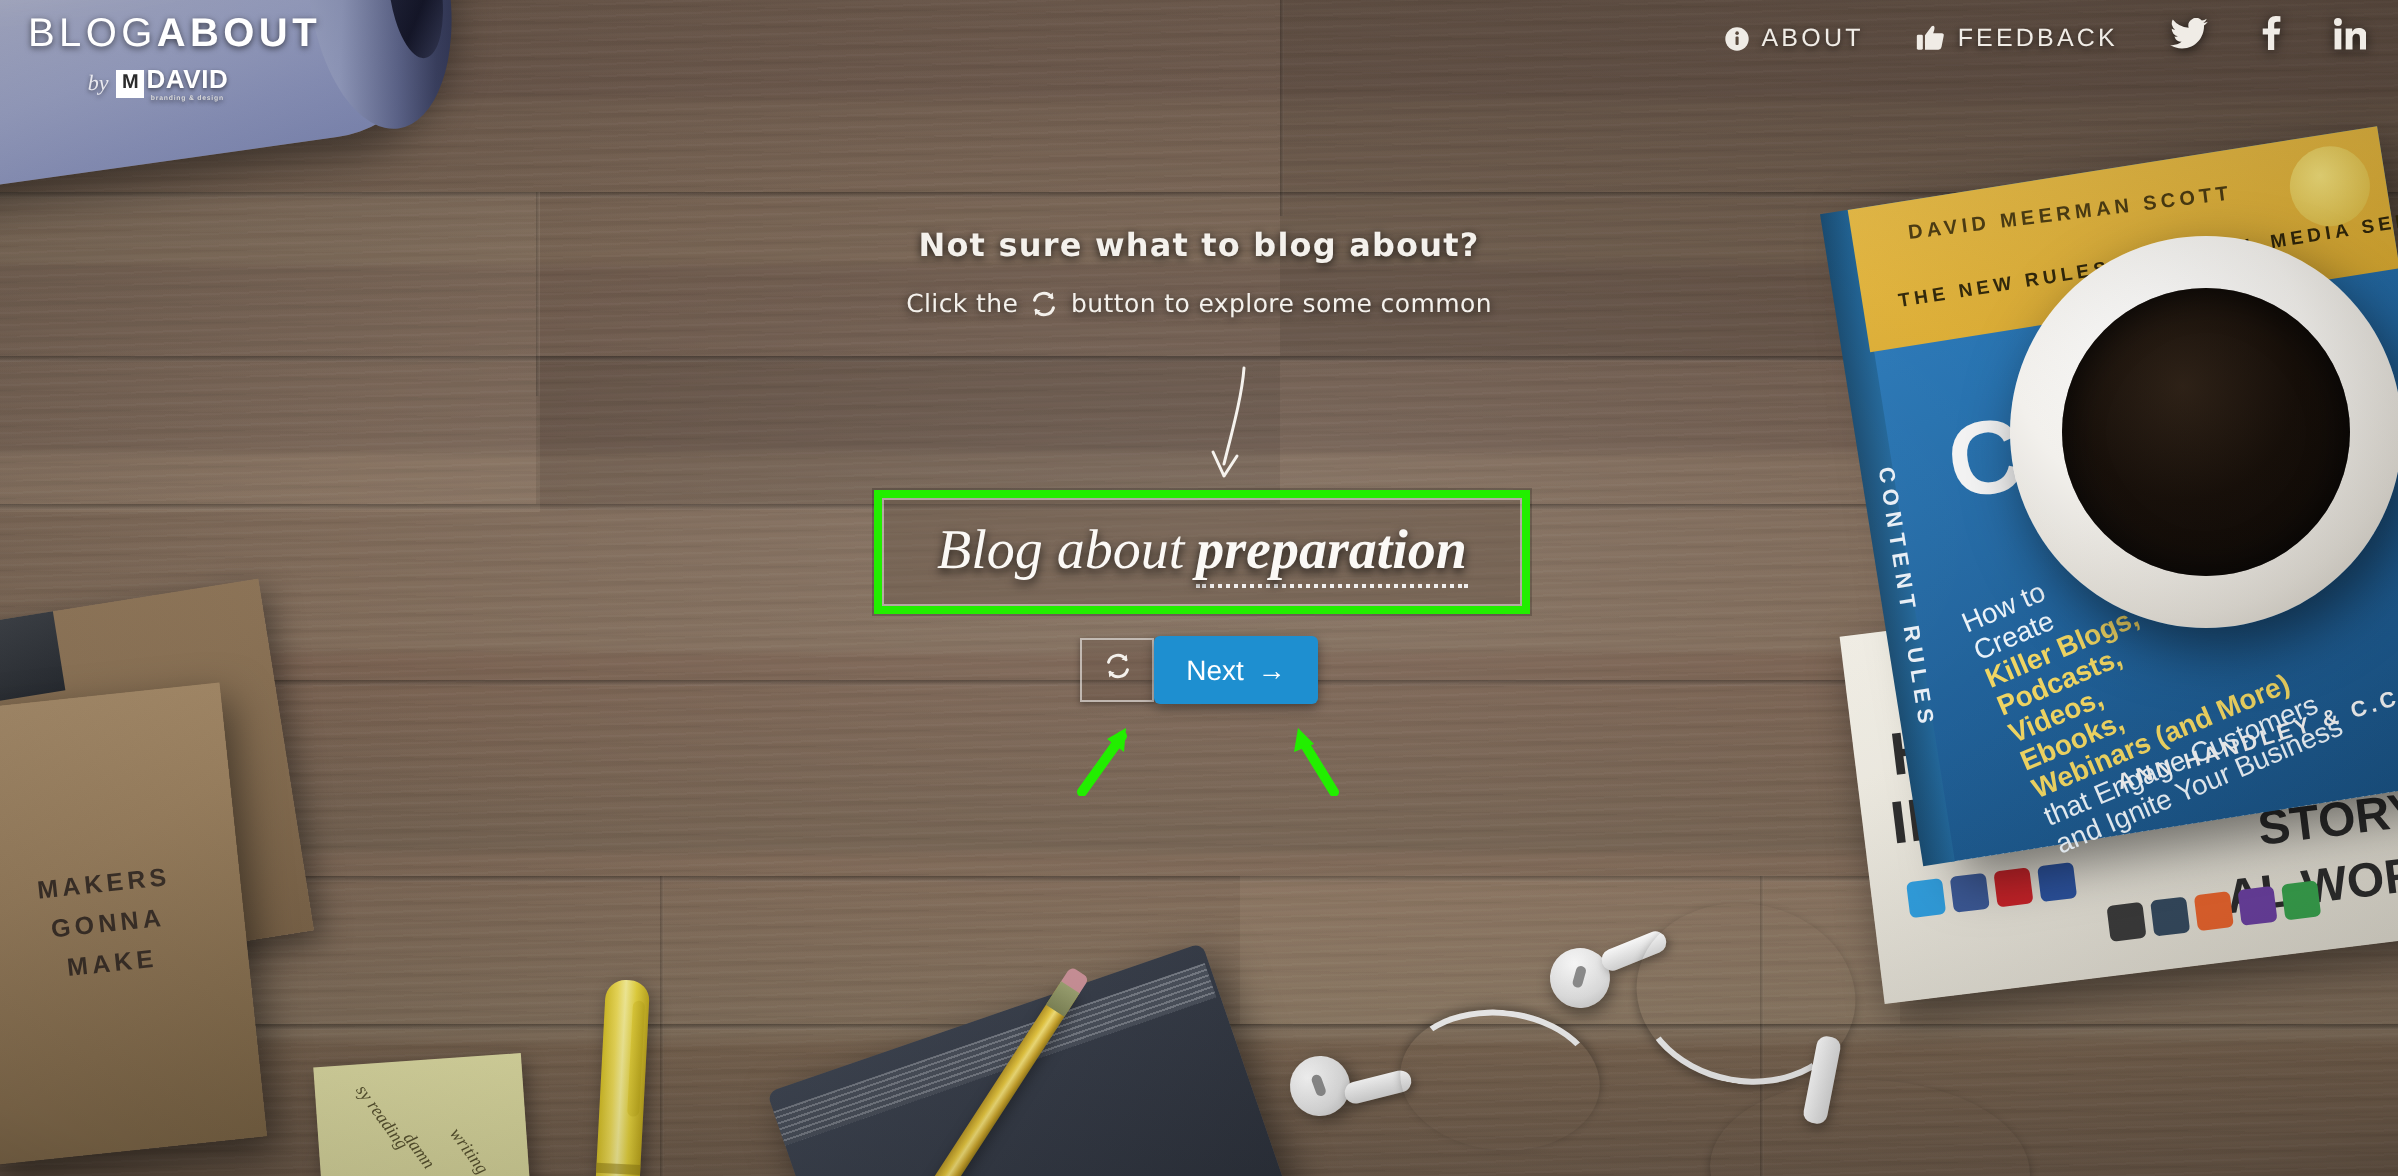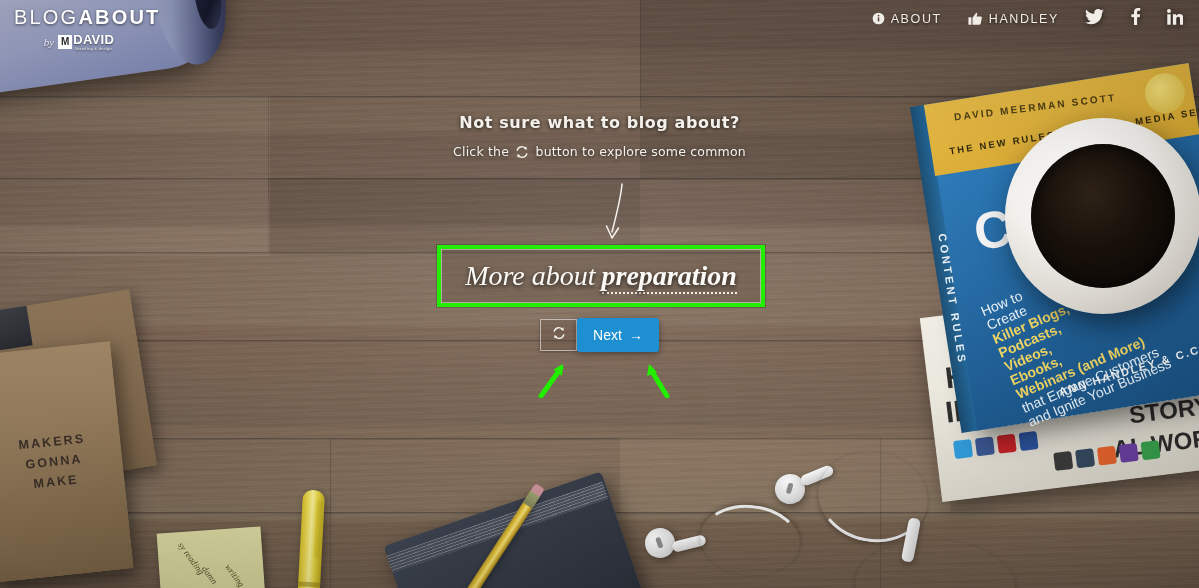--- a/index.html
+++ b/index.html
@@ -593,21 +593,21 @@
       </span>
       <span>ABOUT</span>
     </div>
     <div class="nav-item">
       <span>
         <svg width="15" height="14" viewBox="0 0 18 16" aria-hidden="true">
           <rect x="0.5" y="6" width="3.6" height="9" rx="0.8" fill="#f0ece6"></rect>
           <path d="M5.4 15 V6.4 L9.4 1.0 Q10.5 0.2 11.0 1.2 Q11.4 2.2 10.3 5.1 H15.4 Q17.0 5.1 16.6 6.8 L15.3 13.4 Q15.0 15 13.4 15 Z" fill="#f0ece6"></path>
         </svg>
       </span>
-      <span>HANDLEY</span>
+      <span>FEEDBACK</span>
     </div>
     <span class="nav-social">
       <svg width="19" height="16" viewBox="0 0 20 17" aria-hidden="true">
         <path d="M20 2.0a8.2 8.2 0 0 1-2.36.65A4.1 4.1 0 0 0 19.44.37a8.2 8.2 0 0 1-2.6 1A4.1 4.1 0 0 0 9.8 5.12 11.64 11.64 0 0 1 1.39.75 4.1 4.1 0 0 0 2.66 6.2a4.07 4.07 0 0 1-1.86-.51v.05a4.1 4.1 0 0 0 3.29 4.02 4.12 4.12 0 0 1-1.85.07 4.11 4.11 0 0 0 3.83 2.85A8.23 8.23 0 0 1 0 14.38a11.62 11.62 0 0 0 6.29 1.84c7.55 0 11.68-6.25 11.68-11.67l-.01-.53A8.35 8.35 0 0 0 20 2.0z" fill="#f0ece6"></path>
       </svg>
     </span>
     <span class="nav-social">
       <svg width="11" height="17" viewBox="0 0 11 18" aria-hidden="true">
         <path d="M7.2 18V9.8h2.76l.41-3.2H7.2V4.55c0-.93.26-1.56 1.59-1.56h1.69V.13A22.7 22.7 0 0 0 8.01 0C5.57 0 3.9 1.49 3.9 4.23V6.6H1.13v3.2H3.9V18z" fill="#f0ece6"></path>
       </svg>
@@ -643,21 +643,21 @@
     <div class="arrow-down">
       <svg width="40" height="62" viewBox="0 0 40 62" aria-hidden="true">
         <path d="M26 2 C25 16, 20 34, 16 50" fill="none" stroke="#f6f3ee" stroke-width="1.5" stroke-linecap="round"></path>
         <path d="M16 56 L10.5 44 M16 56 L22.5 46" fill="none" stroke="#f6f3ee" stroke-width="1.5" stroke-linecap="round"></path>
       </svg>
     </div>
 
     <div class="field-wrap">
       <div class="field">
         <span class="field-text">
-          <span class="lead">More about</span><span class="topic" title="preparation">preparation</span>
+          <span class="lead">Blog about</span><span class="topic" title="preparation">preparation</span>
         </span>
       </div>
     </div>
 
     <div class="btn-row">
       <div class="btn-refresh">
         <span>
           <svg width="14" height="14" viewBox="0 0 18 18" aria-hidden="true">
             <path d="M14.1 5.0A6.2 6.2 0 0 0 2.9 6.6" fill="none" stroke="#f4f1ec" stroke-width="1.9" stroke-linecap="round"></path>
             <path d="M3.9 13.0A6.2 6.2 0 0 0 15.1 11.4" fill="none" stroke="#f4f1ec" stroke-width="1.9" stroke-linecap="round"></path>

